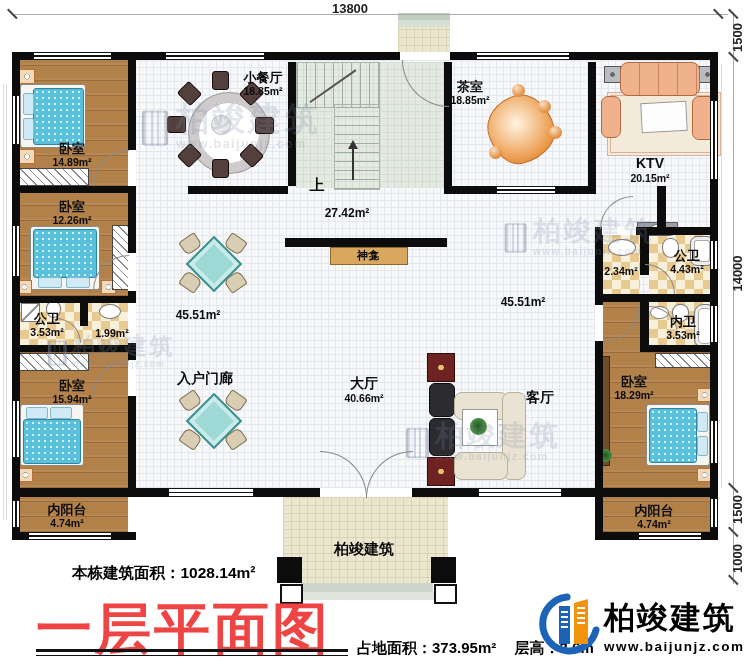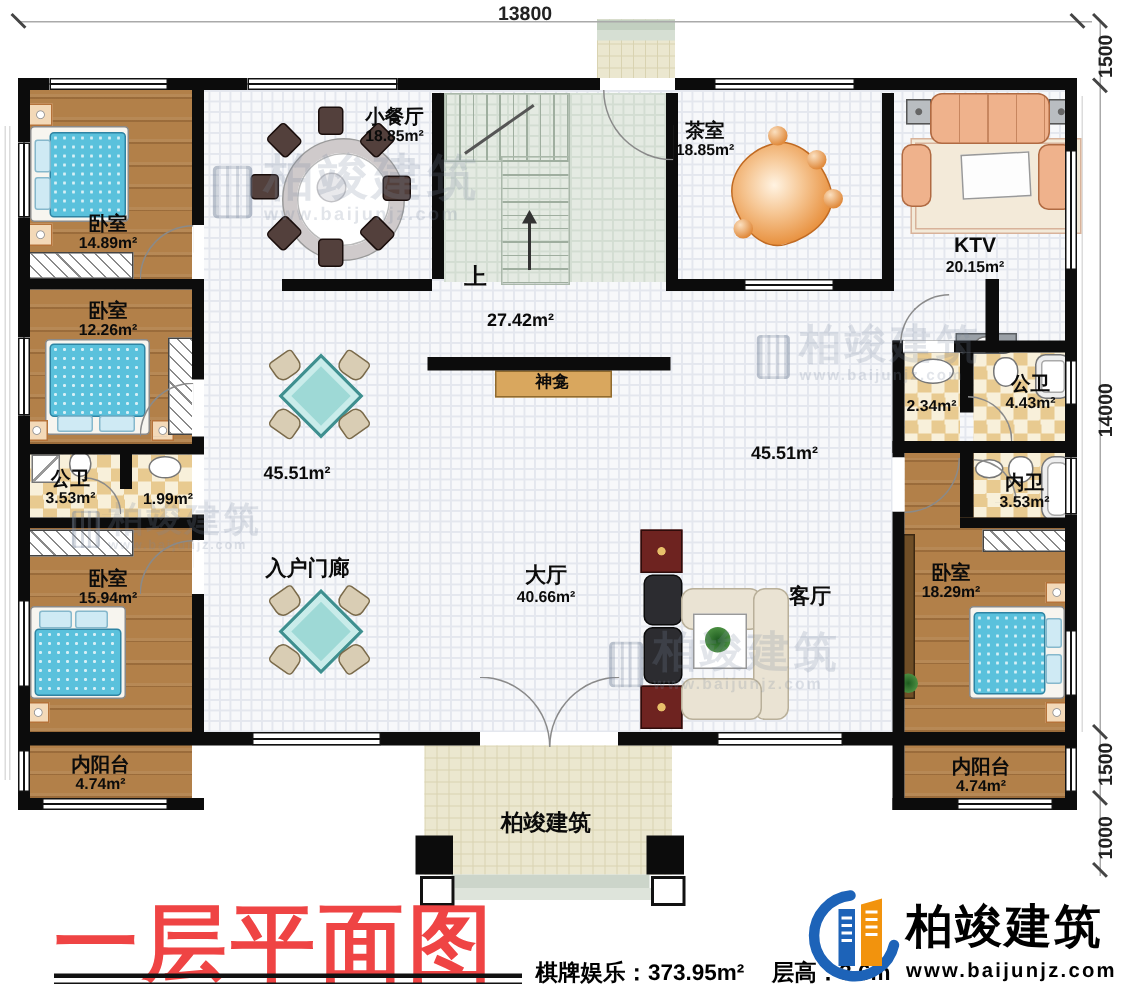--- a/index.html
+++ b/index.html
@@ -388,25 +388,28 @@
   <div class="tick" style="left:727px;top:56px"></div>
   <div class="tick" style="left:727px;top:487px"></div>
   <div class="tick" style="left:727px;top:531px"></div>
   <div class="tick" style="left:727px;top:579px"></div>
   <div class="dimtext" style="left:310px;top:1px;width:80px">13800</div>
   <div class="dimtext" style="left:707px;top:30px;width:60px;transform:rotate(-90deg)">1500</div>
   <div class="dimtext" style="left:707px;top:266px;width:60px;transform:rotate(-90deg)">14000</div>
   <div class="dimtext" style="left:707px;top:502px;width:60px;transform:rotate(-90deg)">1500</div>
   <div class="dimtext" style="left:707px;top:551px;width:60px;transform:rotate(-90deg)">1000</div>
 
+  <div class="tb-line" style="left:72px;top:563px;font-size:15.5px">
+    <span>本栋建筑面积：</span><span>1028.14m²</span>
+  </div>
   <div class="abs" style="left:36px;top:592px;font-size:56px;font-weight:700;letter-spacing:3px;color:#ef4444;z-index:50">一层平面图</div>
   <div class="abs" style="left:36px;top:649px;width:312px;height:3px;background:#111;z-index:50"></div>
   <div class="abs" style="left:36px;top:655px;width:312px;height:1px;background:#111;z-index:50"></div>
   <div class="tb-line" style="left:357px;top:639px">
-    <span>棋牌娱乐：</span><span>373.95m²</span>
+    <span>占地面积：</span><span>373.95m²</span>
     <span style="display:inline-block;width:10px"></span>
     <span>层高：</span><span>3.6m</span>
   </div>
 
   <div class="abs" style="left:537px;top:590px;width:64px;height:72px;z-index:50">
     <svg width="64" height="72" viewBox="0 0 64 72">
       <path d="M30 7 A27 27 0 1 0 59 40" fill="none" stroke="#1d63b8" stroke-width="7" stroke-linecap="round"></path>
       <rect x="22" y="16" width="11" height="38" fill="#1d63b8"></rect>
       <polygon points="37,13 51,9 51,54 37,54" fill="#f2930d"></polygon>
       <g fill="#fff">

